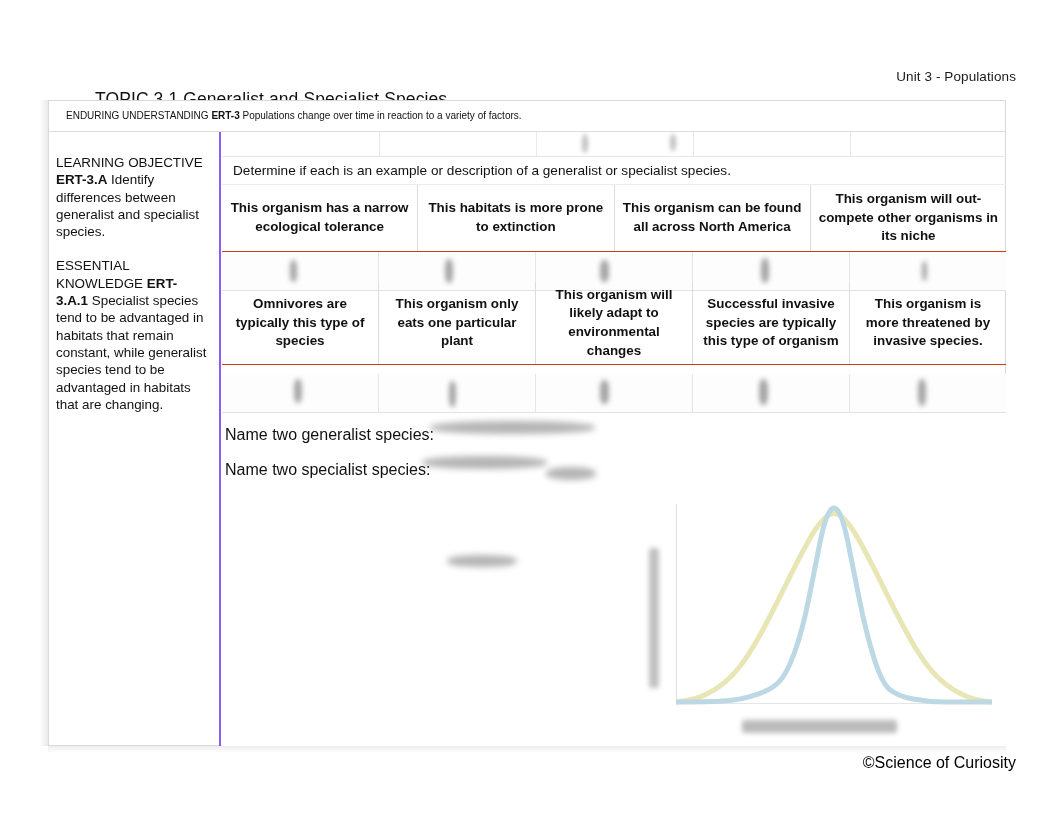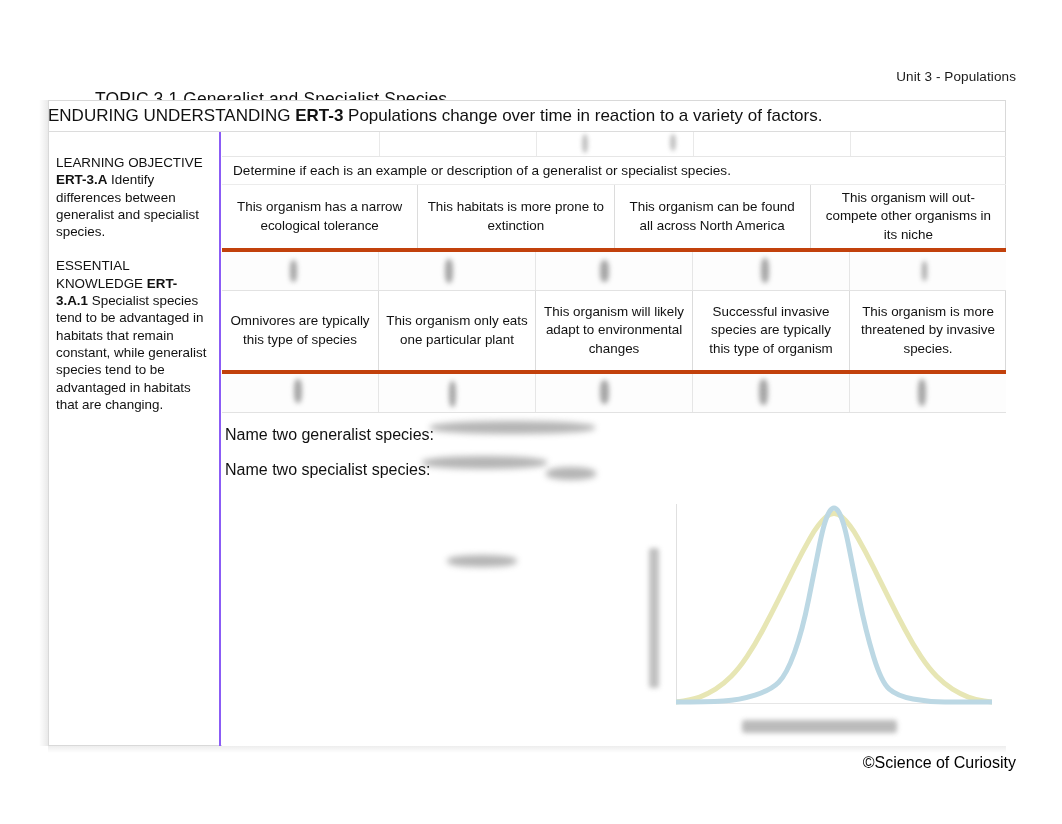--- a/index.html
+++ b/index.html
@@ -43,21 +43,21 @@
     position:absolute;left:0;top:0;width:100%;height:100%;
     border:1px solid #d9d9d9;box-sizing:border-box;
   }
 
   
   .eu-row{
     position:absolute;left:0;top:0;width:100%;height:32px;
     border-bottom:1px solid #dcdcdc;box-sizing:border-box;
     display:flex;align-items:center;
   }
-  .eu-text{padding-left:0;font-size:17px;color:#111;white-space:nowrap;}
+  .eu-text{padding-left:18px;font-size:10px;color:#111;white-space:nowrap;}
   .eu-text b{font-weight:bold;}
 
   
   .obj-col{
     position:absolute;left:0;top:32px;width:173px;height:614px;
     border-right:2px solid #8b5cf6;box-sizing:border-box;
     padding:22px 10px 0 8px;
   }
   .obj-p{font-size:13.4px;line-height:17.3px;color:#111;margin:0 0 17px 0;}
   .obj-p b{font-weight:bold;}
@@ -79,24 +79,24 @@
   .prompt{
     position:absolute;left:0;top:25px;width:100%;height:28px;
     display:flex;align-items:center;
     border-bottom:1px solid #ececec;box-sizing:border-box;
   }
   .prompt span{padding-left:11px;font-size:13.6px;color:#111;}
 
   
   .grid-row{
     position:absolute;left:0;width:100%;display:flex;
-    border-bottom:4px solid #c2410c;box-sizing:border-box;
+    border-bottom:1px solid #c2410c;box-sizing:border-box;font-weight:bold;
   }
   .grid-row.r1{top:53px;height:67px;}
-  .grid-row.r2{top:159px;height:83px;}
+  .grid-row.r2{top:150px;height:83px;}
   .cell{
     flex:1 1 0;border-right:1px solid #dcdcdc;box-sizing:border-box;
     display:flex;align-items:center;justify-content:center;text-align:center;
     padding:2px 7px;
   }
   .cell:last-child{border-right:none;}
   .cell span{font-size:13.4px;line-height:18.6px;color:#111;}
 
   
   .ans-row{

